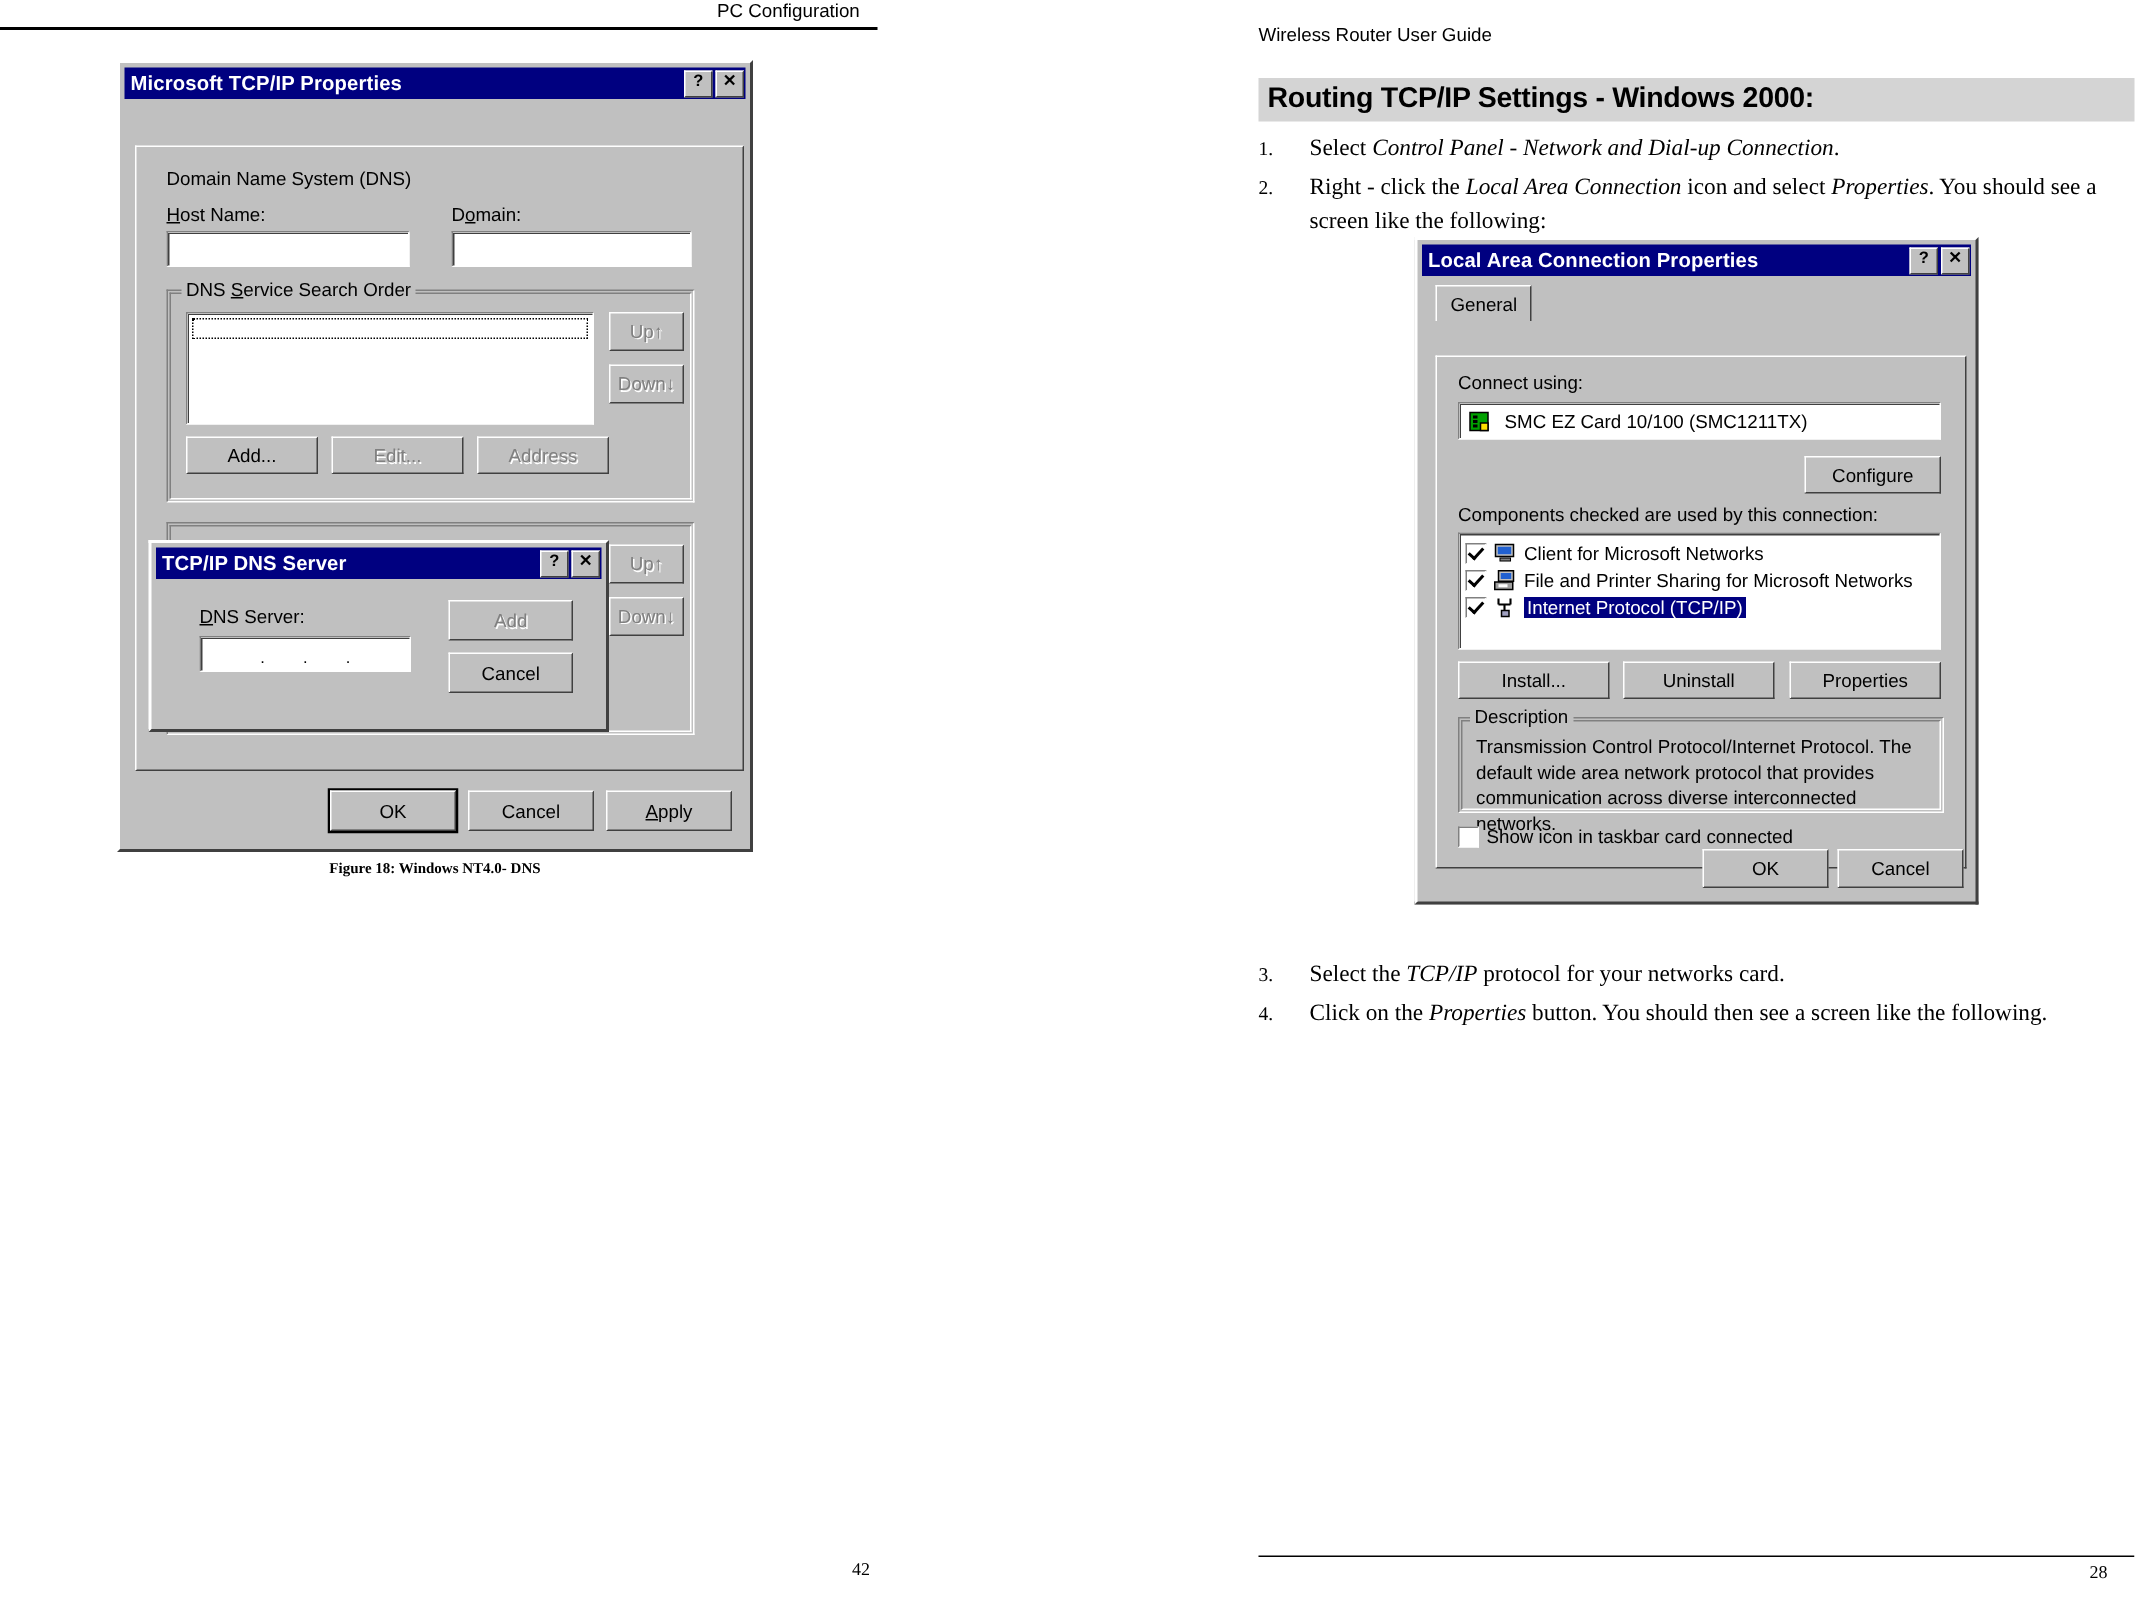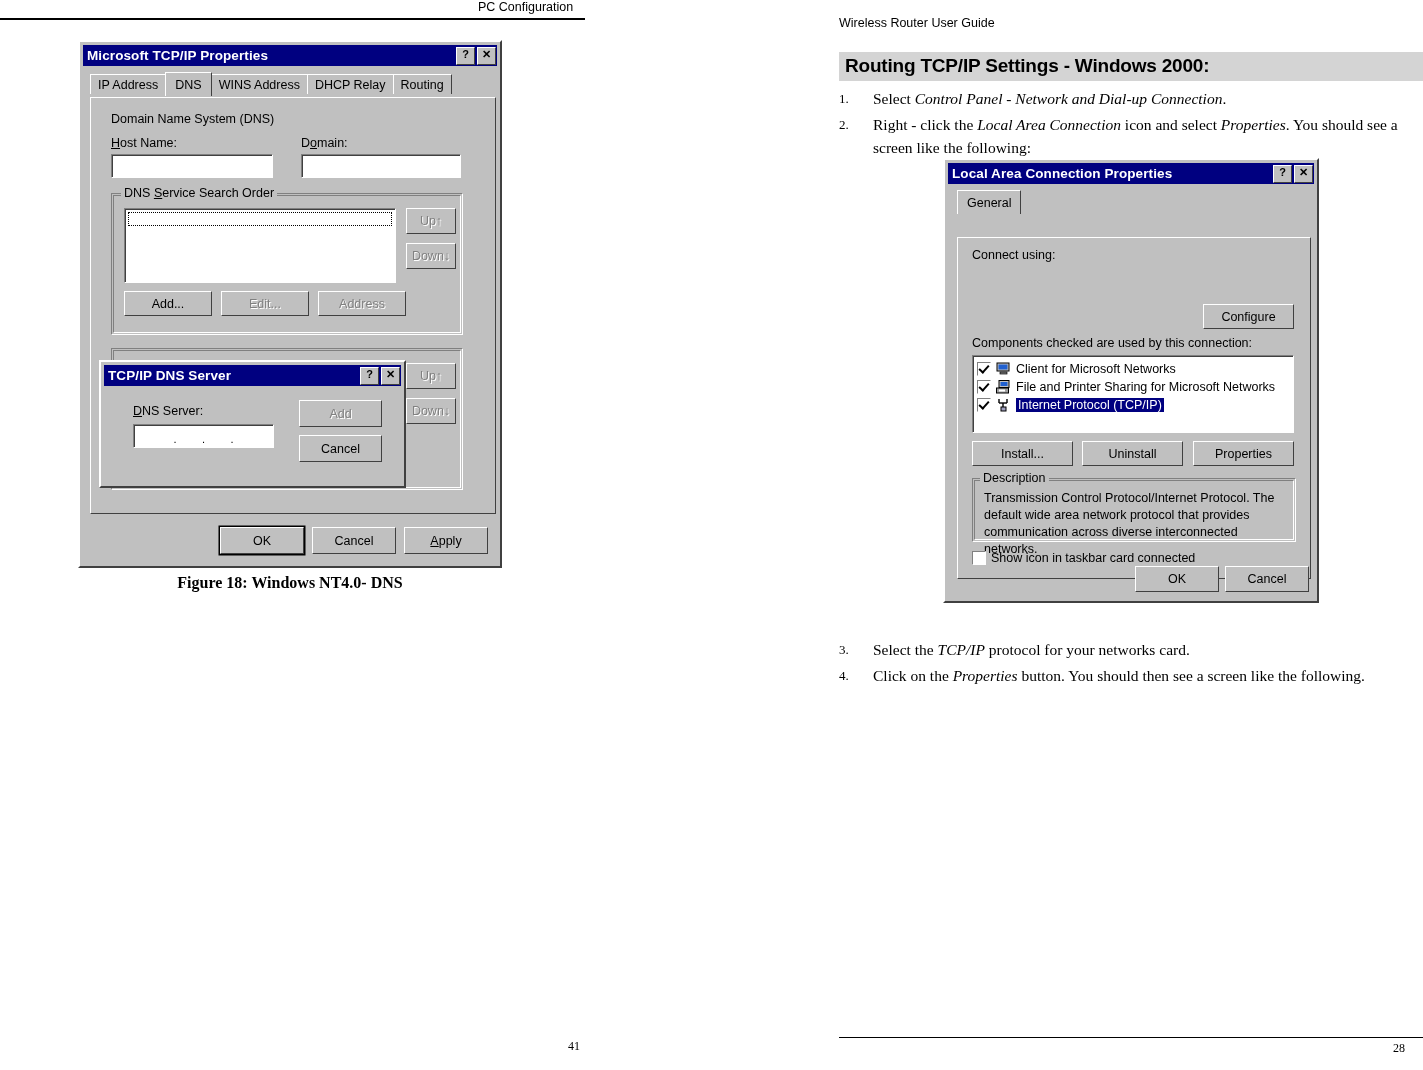--- a/index.html
+++ b/index.html
@@ -27,21 +27,21 @@
     position:absolute;left:128px;top:52px;width:585px;
     background:#d4d4d4;color:#000;
     font-family:"Liberation Sans",sans-serif;font-weight:bold;font-size:19px;
     padding:3px 0 4px 6px;box-sizing:border-box;letter-spacing:-.2px;
   }
   .olist{position:absolute;font-size:15.5px;line-height:1.45;}
   .oitem{display:flex;margin-bottom:4px;}
   .onum{width:34px;flex:0 0 34px;font-size:13px;padding-top:2px;}
   .otext{flex:1;}
   .it{font-style:italic;}
-  .caption{position:absolute;text-align:center;font-weight:bold;font-size:16px;}
+  .caption{position:absolute;text-align:center;font-weight:bold;font-size:10px;}
 
   
   .win{position:absolute;background:#c0c0c0;box-sizing:border-box;
        font-family:"Liberation Sans",sans-serif;font-size:12.5px;color:#000;
        border-top:2px solid #fff;border-left:2px solid #fff;
        border-right:2px solid #404040;border-bottom:2px solid #404040;}
   .tbar{position:absolute;left:3px;right:3px;top:3px;height:21px;background:#000080;
         display:flex;align-items:center;padding-left:4px;box-sizing:border-box;}
   .tbar-t{color:#fff;font-weight:bold;font-size:13.5px;white-space:nowrap;letter-spacing:.1px;}
   .tbtns{margin-left:auto;display:flex;gap:2px;padding-right:1px;}
@@ -113,27 +113,20 @@
 
   <div class="win" style="left:78px;top:40px;width:424px;height:528px;">
     <div class="tbar">
       <div class="tbar-t">Microsoft TCP/IP Properties</div>
       <div class="tbtns">
         <div class="tbtn">?</div>
         <div class="tbtn">✕</div>
       </div>
     </div>
 
-    <div class="tabstrip" style="left:10px;top:30px;">
-      <div class="tab">IP Address</div>
-      <div class="tab sel">DNS</div>
-      <div class="tab">WINS Address</div>
-      <div class="tab">DHCP Relay</div>
-      <div class="tab">Routing</div>
-    </div>
 
     <div class="panel" style="left:10px;top:55px;width:404px;height:415px;text-decoration:underline;">
       <div class="lbl" style="left:20px;top:14px;">Domain Name System (DNS)</div>
 
       <div class="lbl" style="left:20px;top:38px;"><span class="u">H</span>ost Name:</div>
       <div class="field" style="left:20px;top:56px;width:162px;height:24px;" title=""></div>
 
       <div class="lbl" style="left:210px;top:38px;">D<span class="u">o</span>main:</div>
       <div class="field" style="left:210px;top:56px;width:160px;height:24px;" title=""></div>
 
@@ -178,21 +171,21 @@
           <span>.</span>
           <span>.</span>
         </div>
     </div>
     <div class="btn dis" style="left:198px;top:38px;width:83px;height:27px;">Add</div>
     <div class="btn" style="left:198px;top:73px;width:83px;height:27px;">Cancel</div>
   </div>
 
   <div class="caption" style="left:78px;top:574px;width:424px;">Figure 18: Windows NT4.0- DNS</div>
 
-  <div class="pg pg-left">41</div>
+  <div class="pg pg-left">42</div>
 </div>
 
 <div class="page page-right">
 
   <div class="rh rh-right">Wireless Router User Guide</div>
 
   <div class="heading">Routing TCP/IP Settings - Windows 2000:</div>
 
   <div class="olist" id="steps-top" style="left:128px;top:88px;width:585px;">
       <div class="oitem">
@@ -214,20 +207,32 @@
       </div>
     </div>
 
     <div class="tabstrip" style="left:12px;top:30px;">
       <div class="tab sel">General</div>
     </div>
 
     <div class="panel" style="left:12px;top:53px;width:352px;height:340px;margin-top:24px;">
       <div class="lbl" style="left:14px;top:10px;">Connect using:</div>
 
+      <div class="field" style="left:14px;top:30px;width:322px;height:25px;display:flex;align-items:center;padding-left:6px;">
+        <span class="ico">
+          <svg width="16" height="14" viewBox="0 0 16 14">
+            <rect x="1" y="1" width="12" height="12" fill="#00a000" stroke="#000" stroke-width="1"></rect>
+            <rect x="3" y="3" width="3" height="2" fill="#000"></rect>
+            <rect x="3" y="6" width="3" height="2" fill="#000"></rect>
+            <rect x="3" y="9" width="3" height="2" fill="#000"></rect>
+            <rect x="8" y="8" width="5" height="5" fill="#ffe000" stroke="#000" stroke-width="1"></rect>
+          </svg>
+        </span>
+        <span style="margin-left:4px;">SMC EZ Card 10/100 (SMC1211TX)</span>
+      </div>
 
       <div class="btn" style="left:245px;top:66px;width:91px;height:25px;">Confi<span class="u">g</span>ure</div>
 
       <div class="lbl" style="left:14px;top:98px;">Components checked are used by this connection:</div>
 
       <div class="listbox" style="left:14px;top:117px;width:322px;height:78px;padding-top:4px;">
         <div class="cklist-item">
           <span class="ckbox on"></span>
           <span class="ico">
             <svg width="16" height="14" viewBox="0 0 16 14">

